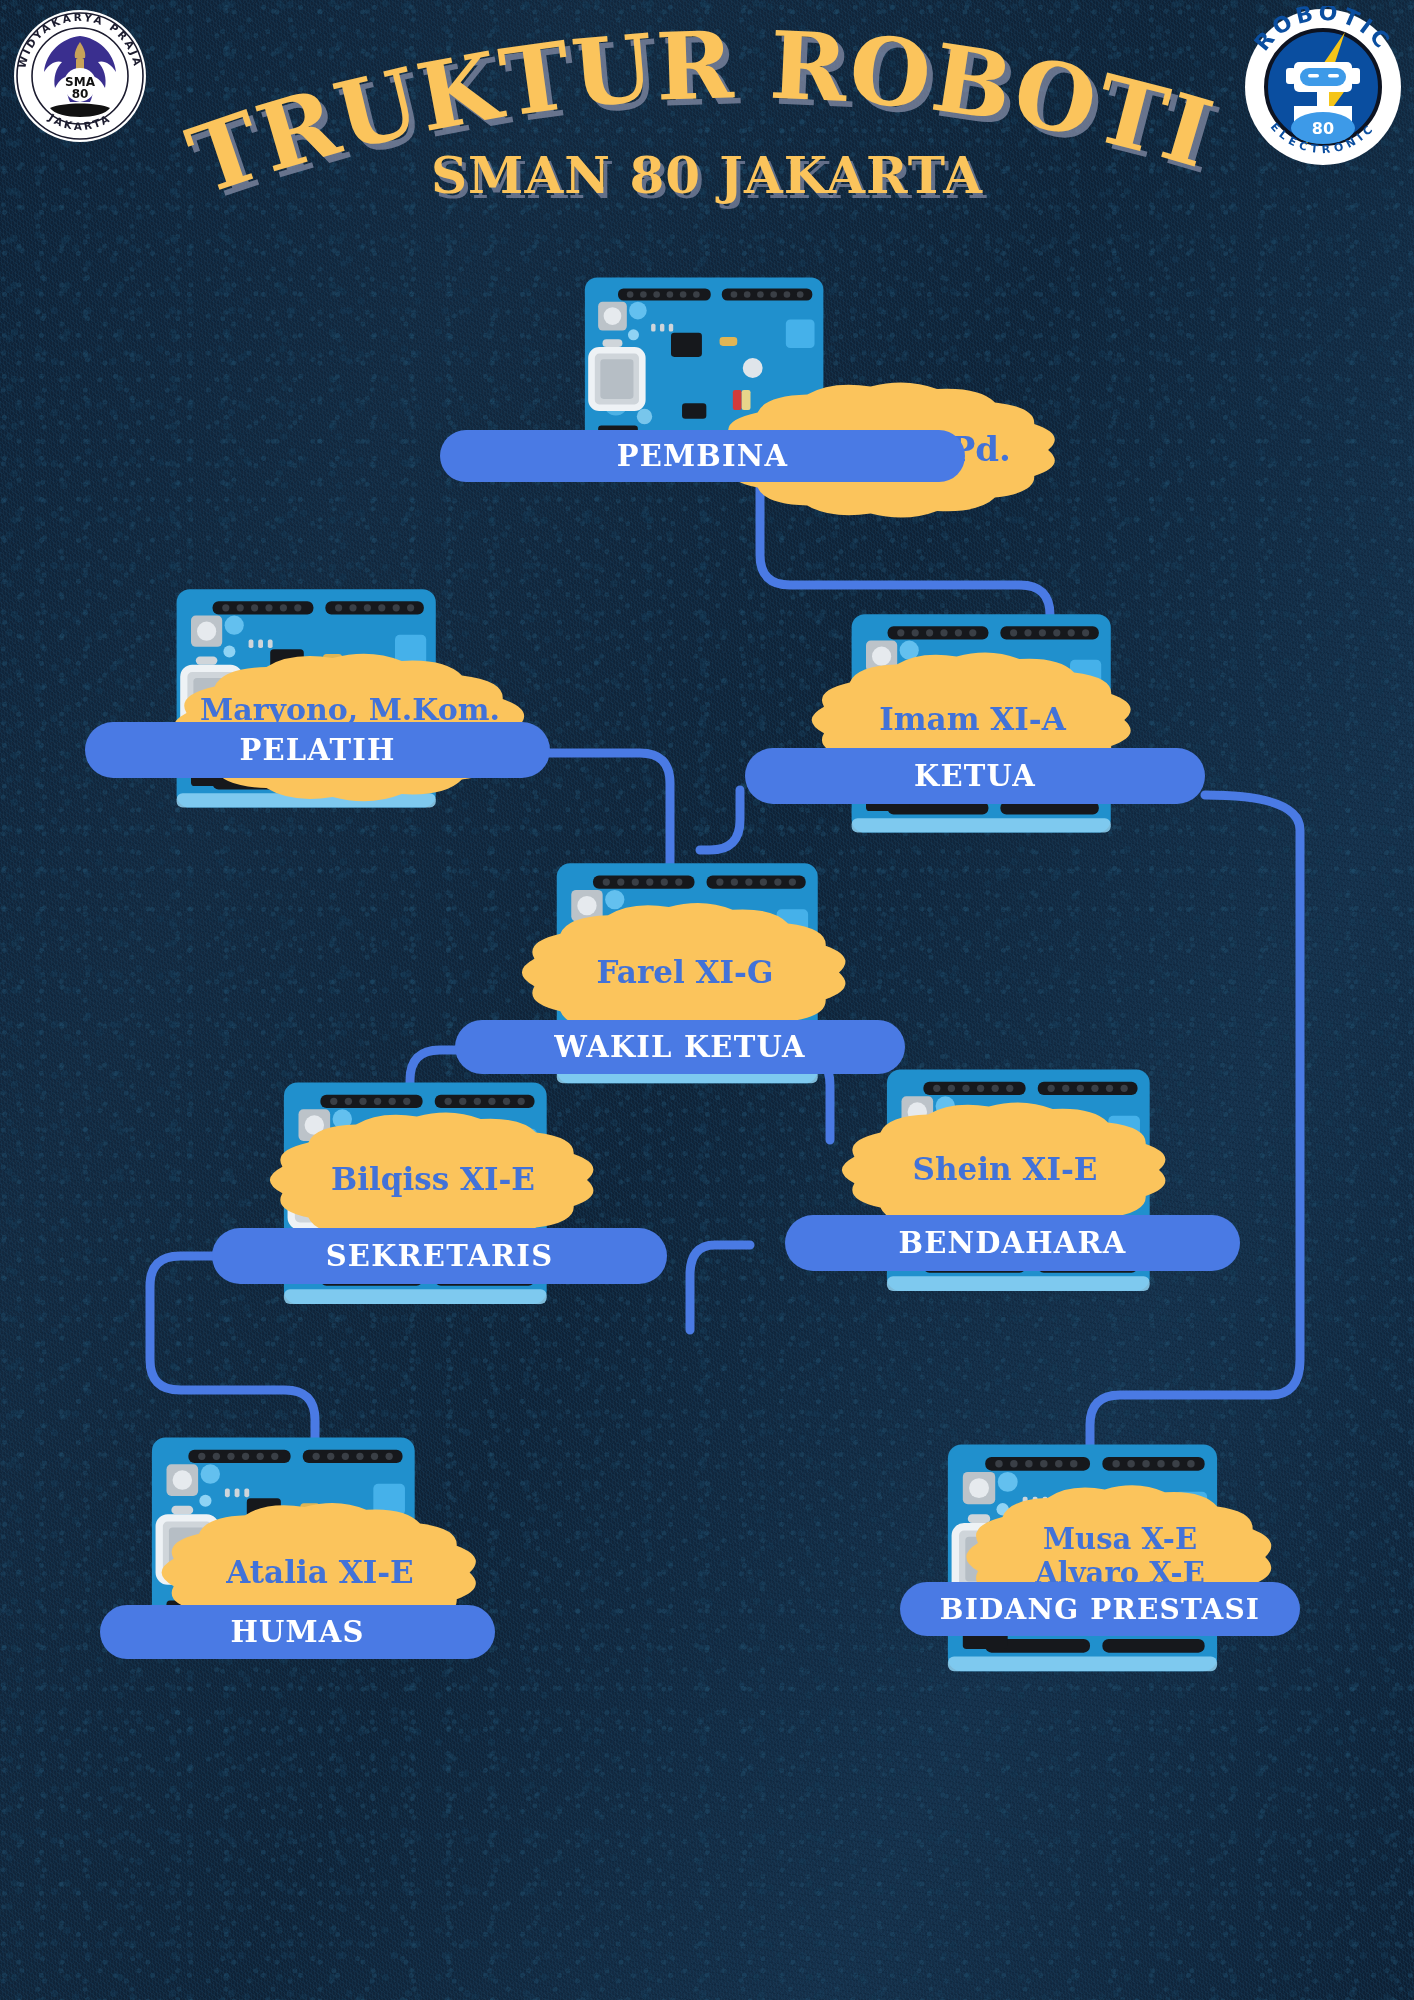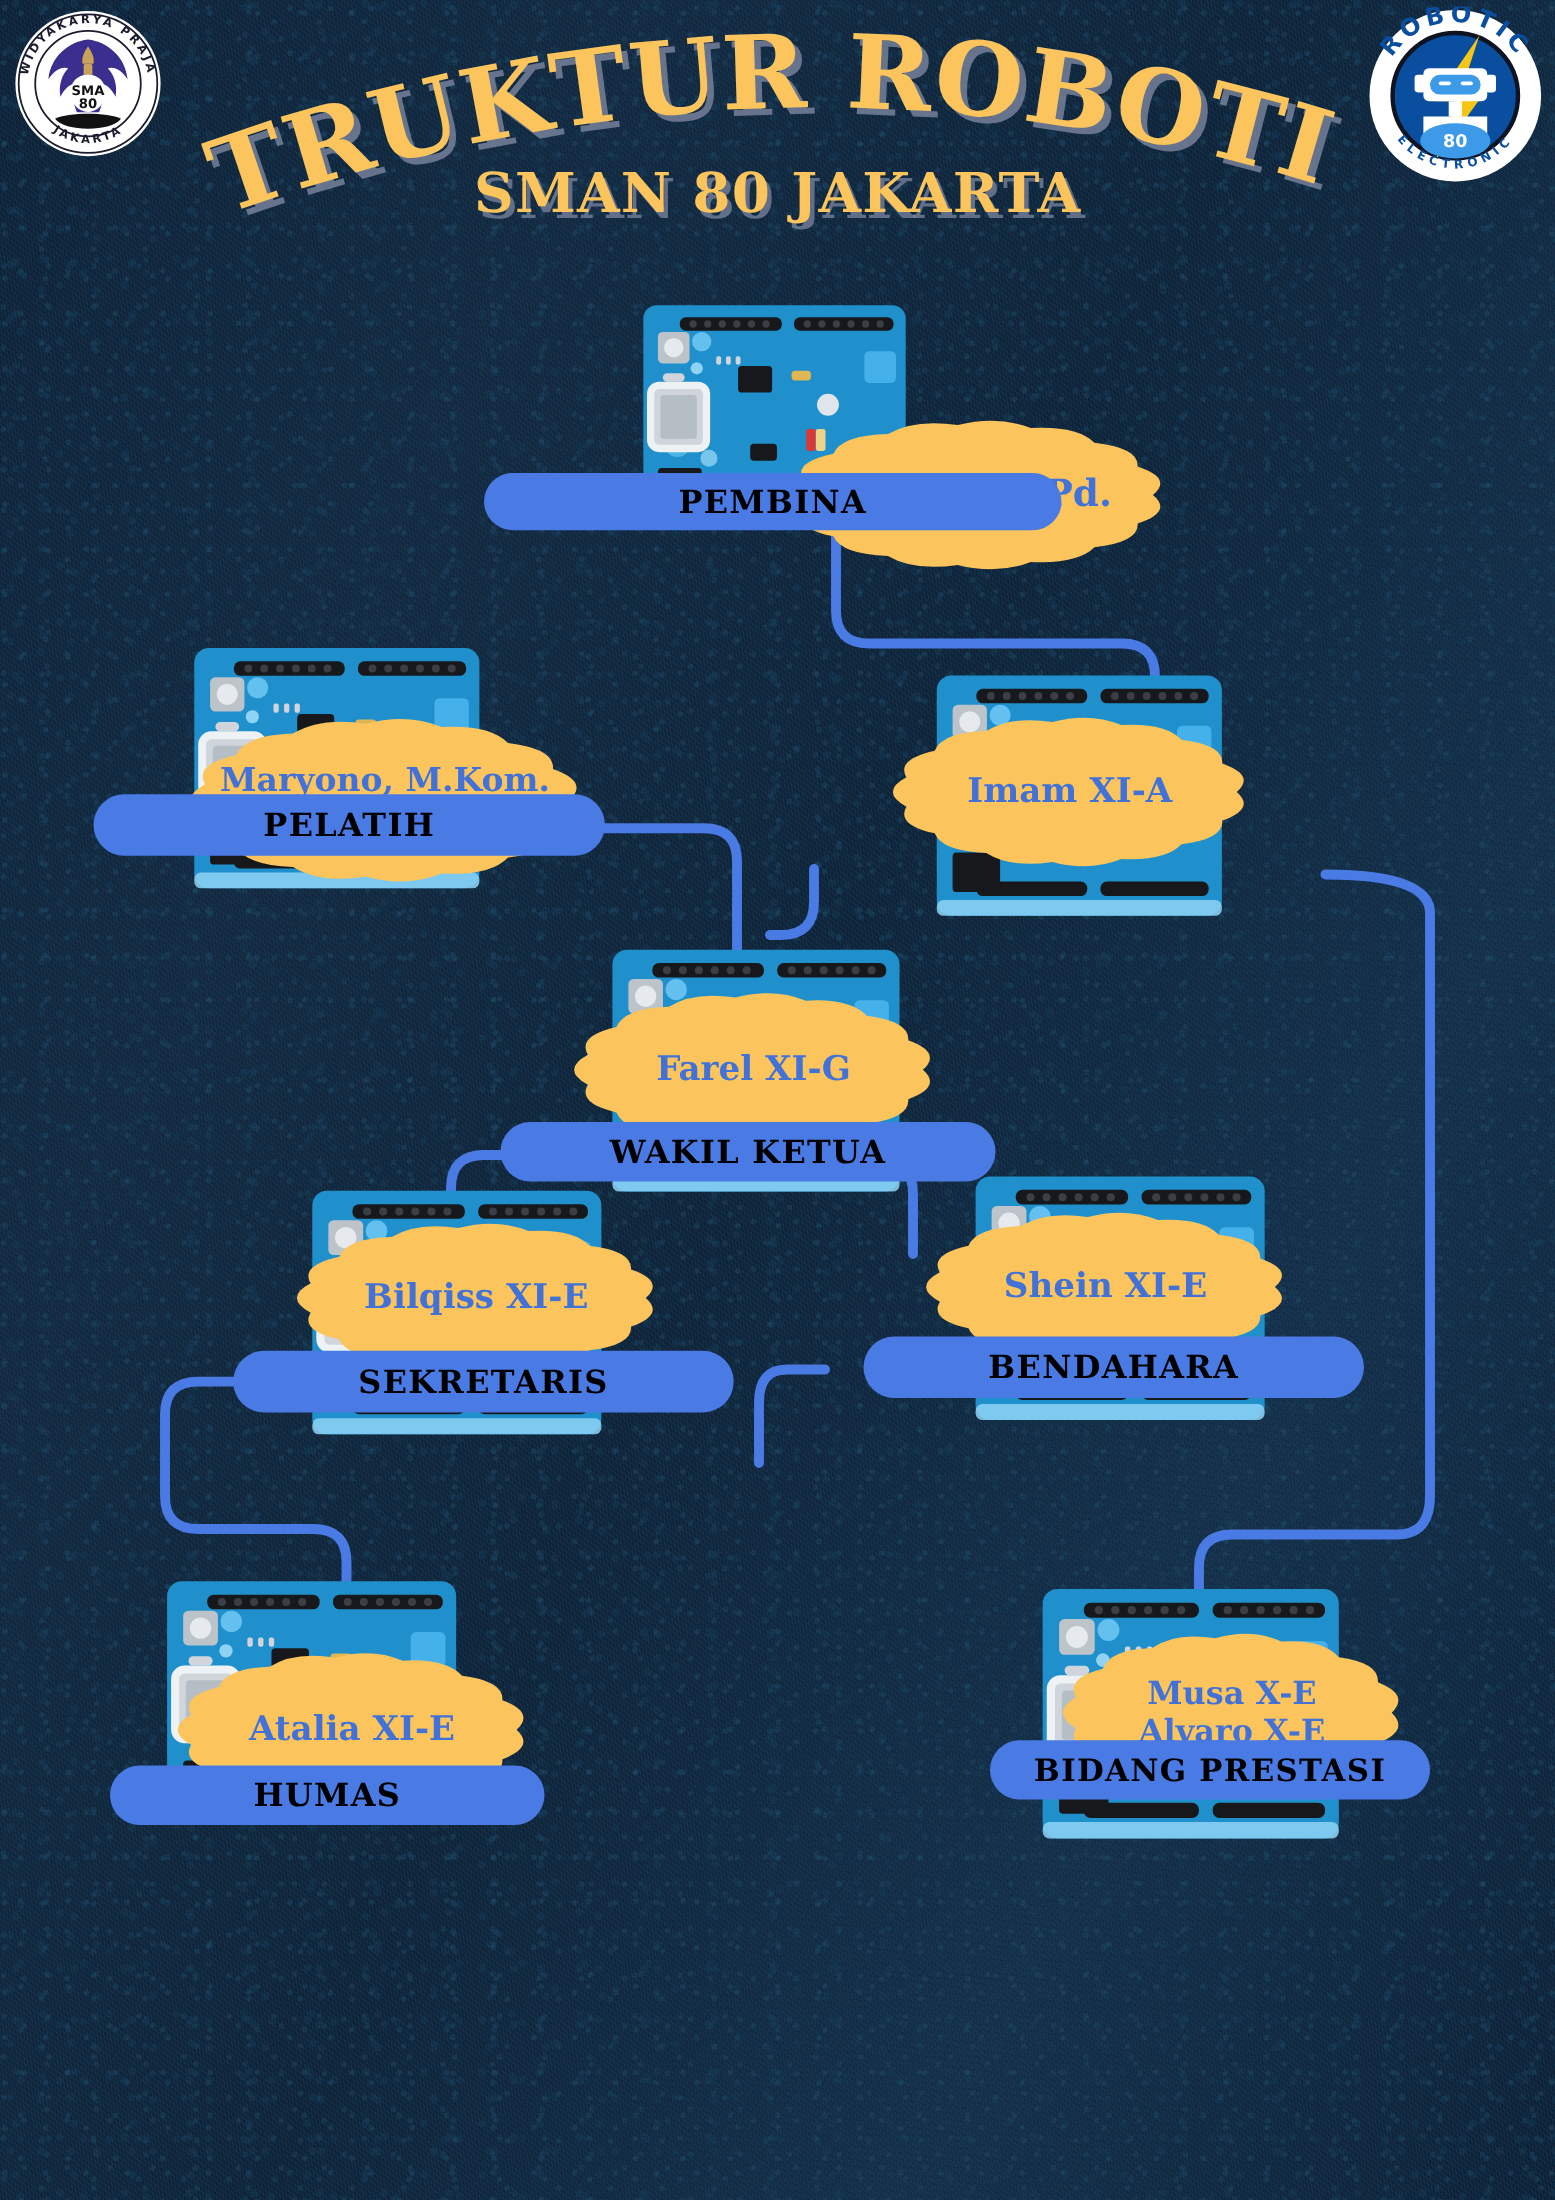--- a/index.html
+++ b/index.html
@@ -77,21 +77,21 @@
   }
   .pill{
     position:absolute;
     background:#4a7ae4;
     border-radius:40px;
     display:flex;align-items:center;justify-content:center;
   }
   .pill span{
     font-family:"DejaVu Serif", serif;
     font-weight:bold;
-    color:#000000;
+    color:#ffffff;
     letter-spacing:1.2px;
     white-space:nowrap;
   }
 </style>
 </head>
 <body>
 
 <div id="bg-texture"></div>
 <div id="bg-noise"></div>
 
@@ -337,20 +337,23 @@
     <rect x="24" y="72" width="46" height="52" rx="7" fill="#cfd5da" stroke="#eef2f5" stroke-width="6"></rect>
     <rect x="32" y="80" width="30" height="36" rx="3" fill="#b6bec5"></rect>
     <rect x="152" y="108" width="8" height="18" rx="2" fill="#d23b3b"></rect>
     <rect x="160" y="108" width="8" height="18" rx="2" fill="#e8d58a"></rect>
     <circle cx="196" cy="128" r="8" fill="#63c0ef"></circle>
     <rect x="30" y="140" width="36" height="30" rx="3" fill="#16181c"></rect>
   </svg></div>
       <div class="badge" style="left: 800px; top: 640px; width: 345px; height: 160px;"><svg width="345" height="160" viewBox="0 0 345 160" style="overflow:visible">
        <path d="M 303.6 64.0 Q 321.1 79.2 290.5 90.0 Q 291.8 106.9 253.4 111.6 Q 238.3 127.2 198.7 124.9 Q 169.9 136.6 135.9 127.6 Q 98.3 133.4 75.9 119.4 Q 36.0 118.2 29.0 101.6 Q -6.3 93.7 3.3 77.3 Q -21.3 64.0 3.3 50.7 Q -6.3 34.3 29.0 26.4 Q 36.0 9.8 75.9 8.6 Q 98.3 -5.4 135.9 0.4 Q 169.9 -8.6 198.7 3.1 Q 238.3 0.8 253.4 16.4 Q 291.8 21.1 290.5 38.0 Q 321.1 48.8 303.6 64.0 Z" transform="translate(20.7,16)" fill="#fbc45c"></path>
      </svg><div class="badge-text" style="top: 50%; transform: translateY(-50%); font-size: 31px;">Imam XI-A</div></div>
+      <div class="pill" style="left: 745px; top: 748px; width: 460px; height: 56px; pointer-events: auto;">
+        <span style="font-size: 29px;">KETUA</span>
+      </div>
     </div>
     <div class="node" style="left: 0px; top: 0px; width: 1414px; height: 2000px; pointer-events: none; text-decoration: underline;">
       <div class="board" style="left: 535px; top: 855px; width: 290px; height: 262px;"><svg width="290" height="262" viewBox="0 0 240 215">
     <rect x="18" y="6" width="216" height="182" rx="11" fill="#2090cd"></rect>
     <rect x="18" y="176" width="216" height="12" rx="5" fill="#8fd3f4" opacity=".85"></rect>
     <rect x="48" y="16" width="84" height="11" rx="5" fill="#16181c"></rect>
     <rect x="56" y="18.5" width="6" height="6" rx="3" fill="#3a3f46"></rect>
     <rect x="68" y="18.5" width="6" height="6" rx="3" fill="#3a3f46"></rect>
     <rect x="80" y="18.5" width="6" height="6" rx="3" fill="#3a3f46"></rect>
     <rect x="92" y="18.5" width="6" height="6" rx="3" fill="#3a3f46"></rect>

